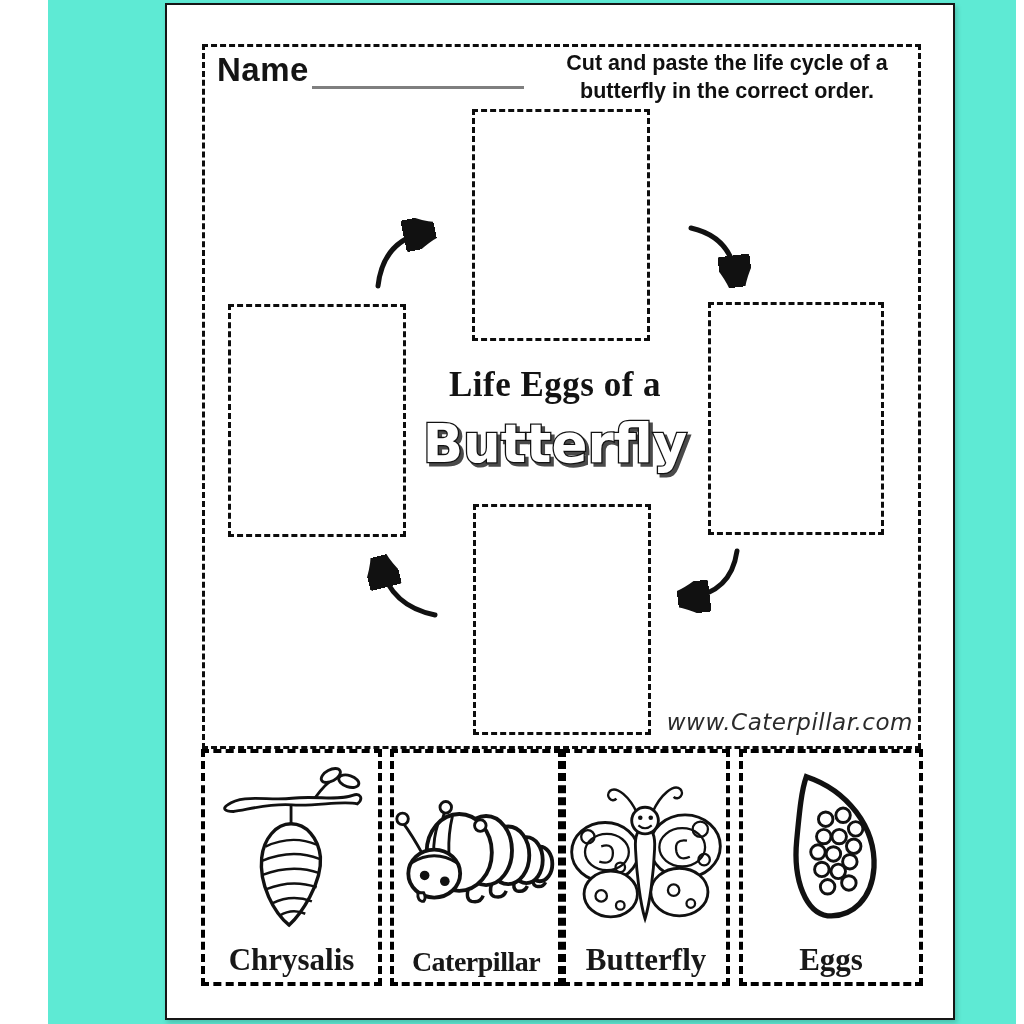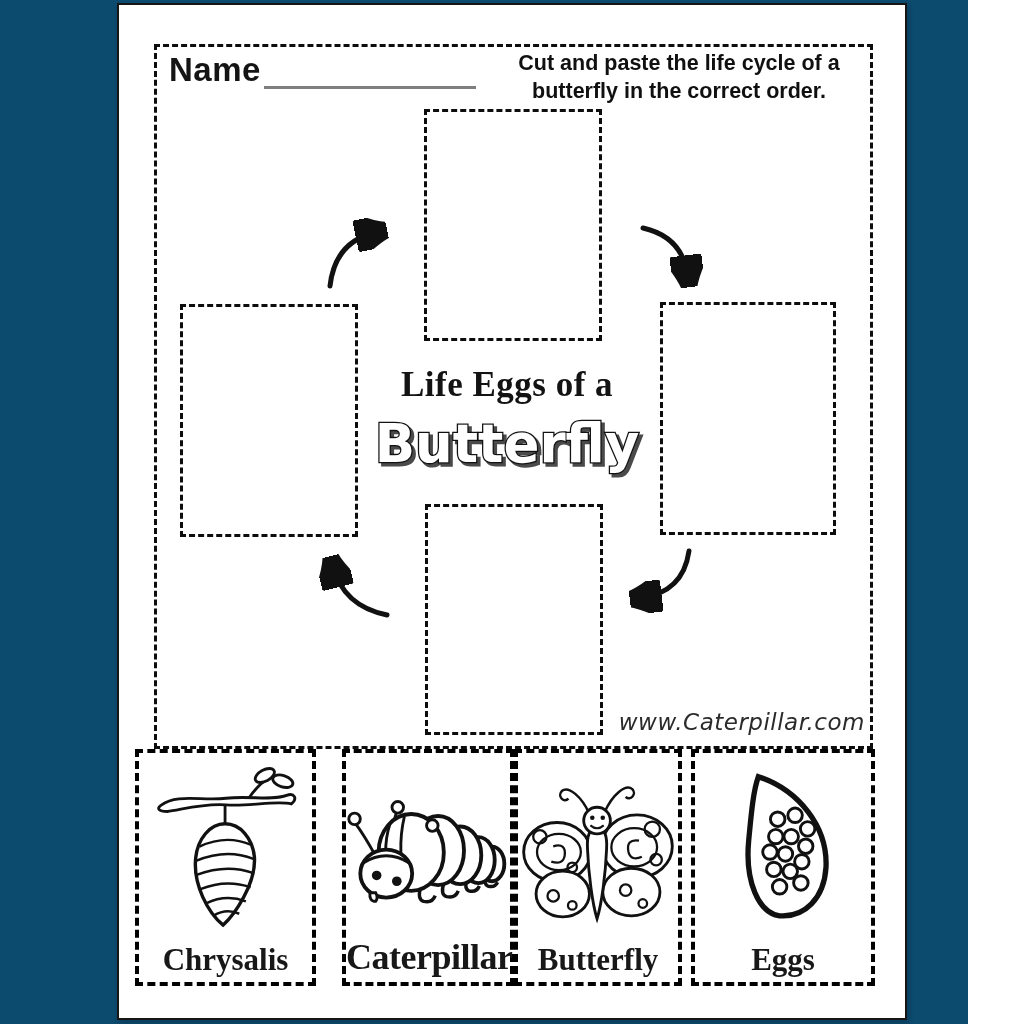--- a/index.html
+++ b/index.html
@@ -1,17 +1,17 @@
 <!DOCTYPE html>
 <html><head>
 <meta charset="utf-8">
 <style>
   * { margin:0; padding:0; box-sizing:border-box; }
   html,body { width:1024px; height:1024px; background:#ffffff; font-family:"Liberation Sans", sans-serif; }
-  .stage { position:relative; width:968px; height:1024px; background:#0c4a6e; overflow:hidden; }
+  .stage { position:relative; width:968px; height:1024px; background:#5eead4; overflow:hidden;margin-left:48px; }
 
   .sheet {
     position:absolute; left:117px; top:3px; width:790px; height:1017px;
     background:#ffffff; border:2px solid #161616;
     box-shadow:2px 3px 5px rgba(0,0,0,0.18);
   }
 
   .cutline {
     position:absolute; left:35px; top:39px; width:719px; height:705px;
     border:3px dashed #0d0d0d;
@@ -38,31 +38,31 @@
 
   .arrows { position:absolute; left:0; top:0; width:788px; height:1014px; pointer-events:none; }
   .arrows path { stroke:#111; stroke-width:5; fill:none; stroke-linecap:round; }
 
   .website {
     position:absolute; right:40px; top:704px; font-style:italic;
     font-family:"DejaVu Sans", sans-serif; font-size:23px; color:#2b2b2b; letter-spacing:0.5px;
   }
 
   .card { position:absolute; top:744px; height:237px; border:4px dashed #000; background:#fff; }
-  .card-1 { left:16px;  width:181px; }
+  .card-1 { left:34px;  width:181px; }
   .card-2 { left:223px; width:172px; }
   .card-3 { left:395px; width:168px; }
   .card-4 { left:572px; width:184px; }
   .card svg.art { position:absolute; left:50%; transform:translateX(-50%); top:14px; }
   .card .label {
     position:absolute; bottom:4px; left:0; width:100%; text-align:center;
     font-family:"Liberation Serif", serif; font-weight:bold; color:#181818;
     font-size:31px; white-space:nowrap;
   }
-  .card-2 .label { font-size:36px; letter-spacing:-0.5px; }
+  .card-2 .label { font-size:28px; letter-spacing:-0.5px; }
 
   .ink { stroke:#111; fill:#fff; }
   .ink-line { stroke:#111; fill:none; }
   .ink-solid { fill:#111; stroke:none; }
 </style>
 </head>
 <body>
 
 <div class="stage">
   <div class="sheet">

